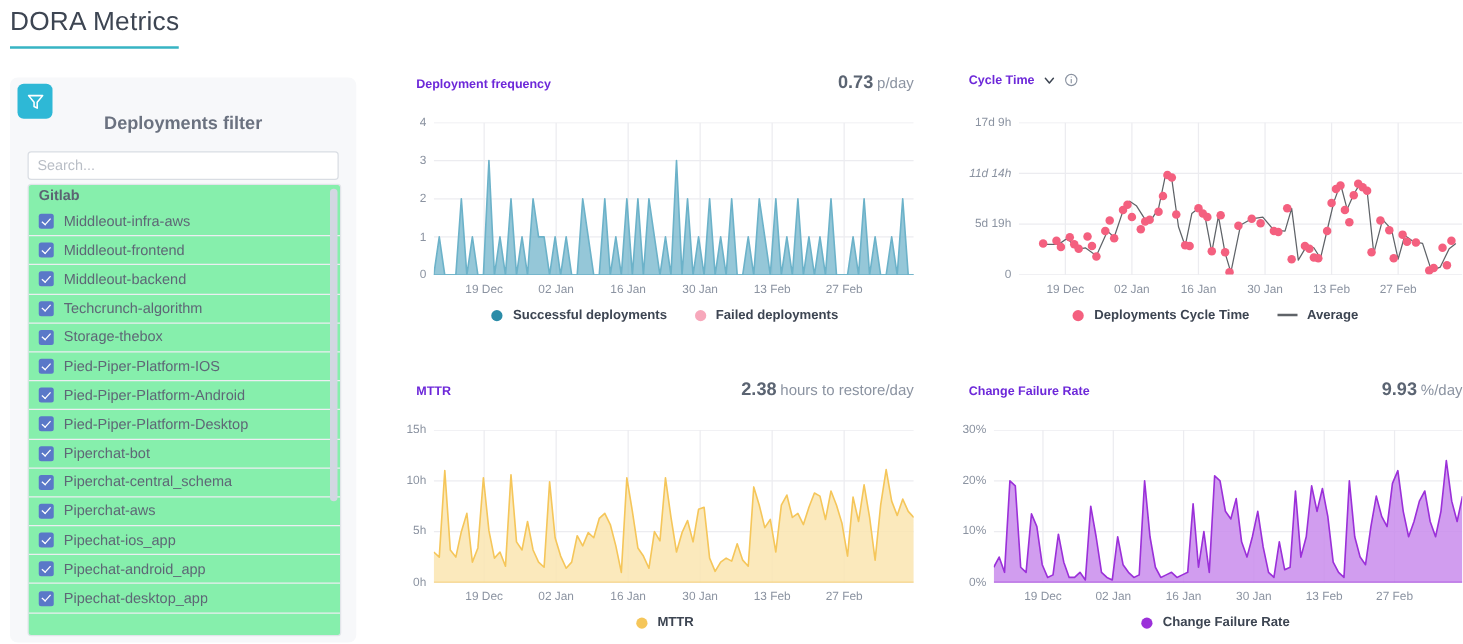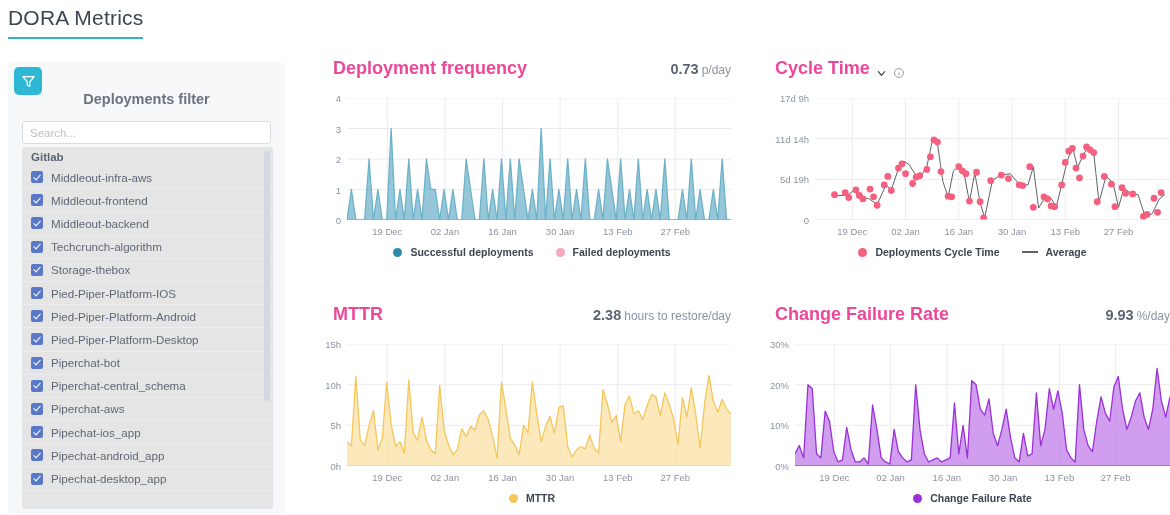--- a/index.html
+++ b/index.html
@@ -51,21 +51,21 @@
     padding: 0 7px;
     font-size: 11.5px; color: #5b6472;
     font-family: "Liberation Sans", sans-serif;
     outline: none;
   }
   .search-input::placeholder { color: #b9bec6; }
 
   .repo-list {
     position: absolute; left: 14px; top: 85px;
     width: 251px; height: 362px;
-    background: #e5e5e5;
+    background: #86efac;
     border: 1px solid #e2e5ea;
     border-radius: 3px;
     overflow: hidden;
   }
   .group-label {
     font-size: 11.5px; font-weight: 700; color: #5b6472;
     padding: 3px 0 3px 8px;
   }
   .repo-item {
     display: flex; align-items: center;
@@ -102,21 +102,21 @@
     background: #d3d7e2; border-radius: 3px;
   }
 
   
   .panel { position: absolute; }
   .panel-head {
     display: flex; align-items: baseline; justify-content: space-between;
     width: 100%;
   }
   .panel-title {
-    font-size: 18px; font-weight: 700; color: #ec4899;
+    font-size: 10px; font-weight: 700; color: #6d28d9;
     display: flex; align-items: center; gap: 6px;
   }
   .panel-value {
     font-size: 14.5px; font-weight: 700; color: #5b6472;
   }
   .panel-unit {
     font-size: 12px; font-weight: 400; color: #8b93a1; margin-left: 3px;
   }
   .chevron-icon { display:inline-block; width:11px; height:11px; }
   .info-icon { display:inline-block; width:12px; height:12px; }
@@ -286,21 +286,21 @@
             <span class="info-icon"><svg width="12" height="12" viewBox="0 0 24 24" fill="none" stroke="#8b93a1" stroke-width="1.8">
                 <circle cx="12" cy="12" r="9"></circle>
                 <line x1="12" y1="10.5" x2="12" y2="17"></line>
                 <circle cx="12" cy="7.2" r="0.9" fill="#8b93a1" stroke="none"></circle>
               </svg></span>
           </div>
         </div>
         <div class="plot" style="position: absolute; left: 40px; top: 40px; width: 355px; height: 122px;">
           <div class="ytick" style="top: 122px;">0</div>
           <div class="ytick" style="top: 81.3333px;">5d 19h</div>
-          <div class="ytick" style="top: 40.6667px;">11d 14h</div>
+          <div class="ytick" style="top: 40.6667px; font-style: italic;">11d 14h</div>
           <div class="ytick" style="top: 0px;">17d 9h</div>
           <div class="xtick" style="left: 37.275px;">19 Dec</div>
           <div class="xtick" style="left: 90.525px;">02 Jan</div>
           <div class="xtick" style="left: 143.775px;">16 Jan</div>
           <div class="xtick" style="left: 197.025px;">30 Jan</div>
           <div class="xtick" style="left: 250.275px;">13 Feb</div>
           <div class="xtick" style="left: 303.525px;">27 Feb</div>
           <svg width="355" height="122" viewBox="0 0 355 122" style="display: block;">
             <line x1="0" y1="122" x2="355" y2="122" stroke="#ececf0" stroke-width="1"></line>
             <line x1="0" y1="81.33333333333334" x2="355" y2="81.33333333333334" stroke="#ececf0" stroke-width="1"></line>

